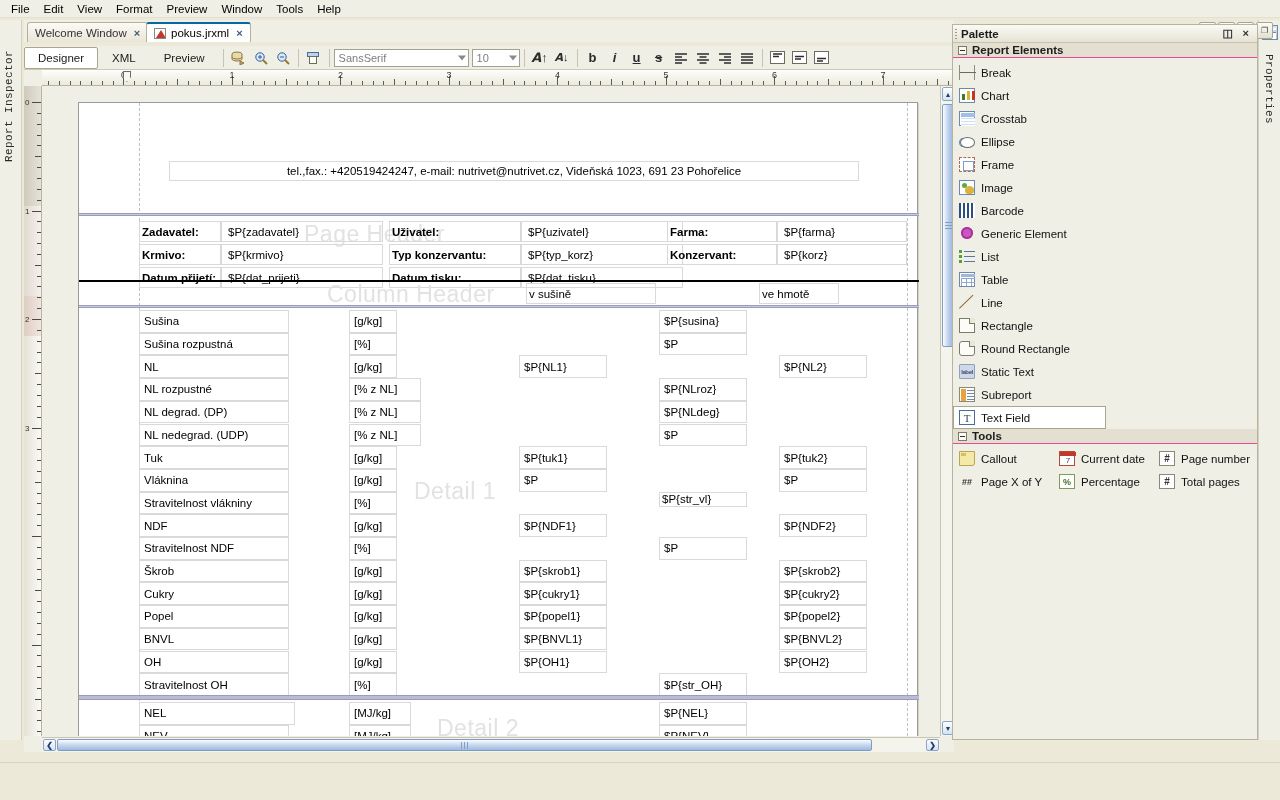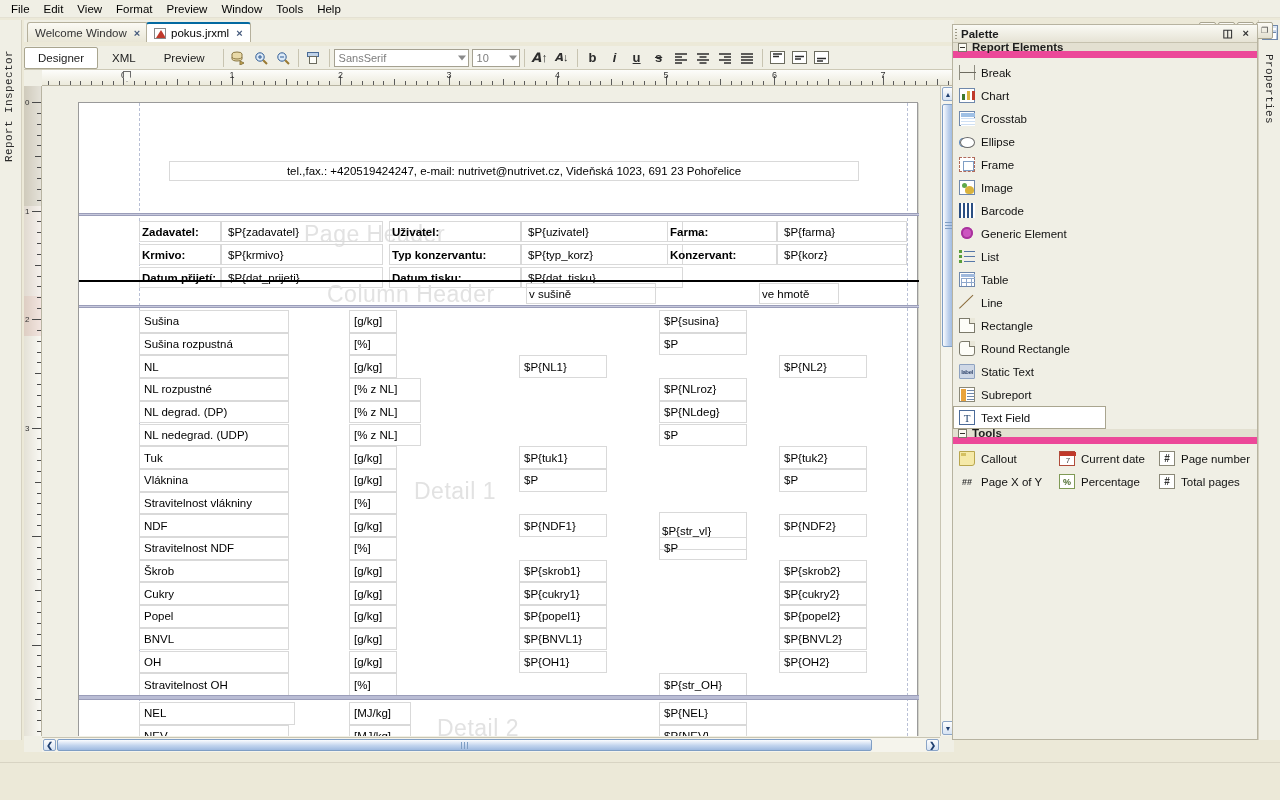--- a/index.html
+++ b/index.html
@@ -250,21 +250,21 @@
     border-bottom: 1px solid #c6c2af; display: flex; align-items: center;
     padding-left: 8px; font-weight: bold; font-size: 11.5px; color: #1d1d1d;
     position: relative;
   }
   .pal-title .dots {
     position: absolute; left: 2px; top: 4px; width: 2px; height: 10px;
     background: repeating-linear-gradient(to bottom,#9b9784 0 1px,transparent 1px 3px);
   }
   .pal-ctl { position: absolute; top: 2px; font-size: 11px; color: #333; cursor: pointer; }
   .pal-section {
-    height: 15px; background: #e3e0d1; border-bottom: 7px solid #ec4899;
+    height: 15px; background: #e3e0d1; border-bottom: 1px solid #ec4899;
     display: flex; align-items: center; gap: 5px; padding-left: 5px;
     font-weight: bold; font-size: 11.5px; color: #1d1d1d;
   }
   .collapser {
     width: 9px; height: 9px; border: 1px solid #7c7a6b; background: #fbfaf3;
     position: relative; display:inline-block;
   }
   .collapser::before {
     content:""; position:absolute; left:1px; top:3px; width:5px; height:1px; background:#33312a;
   }
@@ -764,21 +764,21 @@
             <div class="el pad" style="left: 60px; top: 343.2px; width: 150px; height: 22.7px; padding-left: 4px;">Tuk</div>
             <div class="el pad" style="left: 270px; top: 343.2px; width: 48px; height: 22.7px; padding-left: 4px;">[g/kg]</div>
             <div class="el pad" style="left: 440px; top: 343.2px; width: 88px; height: 22.7px; padding-left: 4px;">$P{tuk1}</div>
             <div class="el pad" style="left: 700px; top: 343.2px; width: 88px; height: 22.7px; padding-left: 4px;">$P{tuk2}</div>
             <div class="el pad" style="left: 60px; top: 365.9px; width: 150px; height: 22.7px; padding-left: 4px;">Vláknina</div>
             <div class="el pad" style="left: 270px; top: 365.9px; width: 48px; height: 22.7px; padding-left: 4px;">[g/kg]</div>
             <div class="el pad" style="left: 440px; top: 365.9px; width: 88px; height: 22.7px; padding-left: 4px;">$P</div>
             <div class="el pad" style="left: 700px; top: 365.9px; width: 88px; height: 22.7px; padding-left: 4px;">$P</div>
             <div class="el pad" style="left: 60px; top: 388.6px; width: 150px; height: 22.7px; padding-left: 4px;">Stravitelnost vlákniny</div>
             <div class="el pad" style="left: 270px; top: 388.6px; width: 48px; height: 22.7px; padding-left: 4px;">[%]</div>
-            <div class="el pad" style="left: 580px; top: 388.6px; width: 88px; height: 38px;  margin-top: 20px;">$P{str_vl}</div>
+            <div class="el pad" style="left: 580px; top: 388.6px; width: 88px; height: 15px; ">$P{str_vl}</div>
             <div class="el pad" style="left: 60px; top: 411.3px; width: 150px; height: 22.7px; padding-left: 4px;">NDF</div>
             <div class="el pad" style="left: 270px; top: 411.3px; width: 48px; height: 22.7px; padding-left: 4px;">[g/kg]</div>
             <div class="el pad" style="left: 440px; top: 411.3px; width: 88px; height: 22.7px; padding-left: 4px;">$P{NDF1}</div>
             <div class="el pad" style="left: 700px; top: 411.3px; width: 88px; height: 22.7px; padding-left: 4px;">$P{NDF2}</div>
             <div class="el pad" style="left: 60px; top: 434px; width: 150px; height: 22.7px; padding-left: 4px;">Stravitelnost NDF</div>
             <div class="el pad" style="left: 270px; top: 434px; width: 48px; height: 22.7px; padding-left: 4px;">[%]</div>
             <div class="el pad" style="left: 580px; top: 434px; width: 88px; height: 22.7px; padding-left: 4px;">$P</div>
             <div class="el pad" style="left: 60px; top: 456.7px; width: 150px; height: 22.7px; padding-left: 4px;">Škrob</div>
             <div class="el pad" style="left: 270px; top: 456.7px; width: 48px; height: 22.7px; padding-left: 4px;">[g/kg]</div>
             <div class="el pad" style="left: 440px; top: 456.7px; width: 88px; height: 22.7px; padding-left: 4px;">$P{skrob1}</div>

